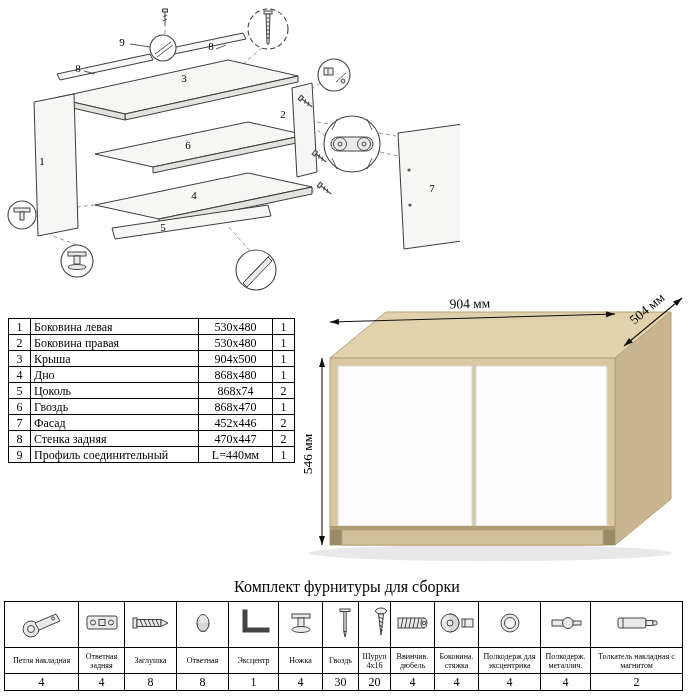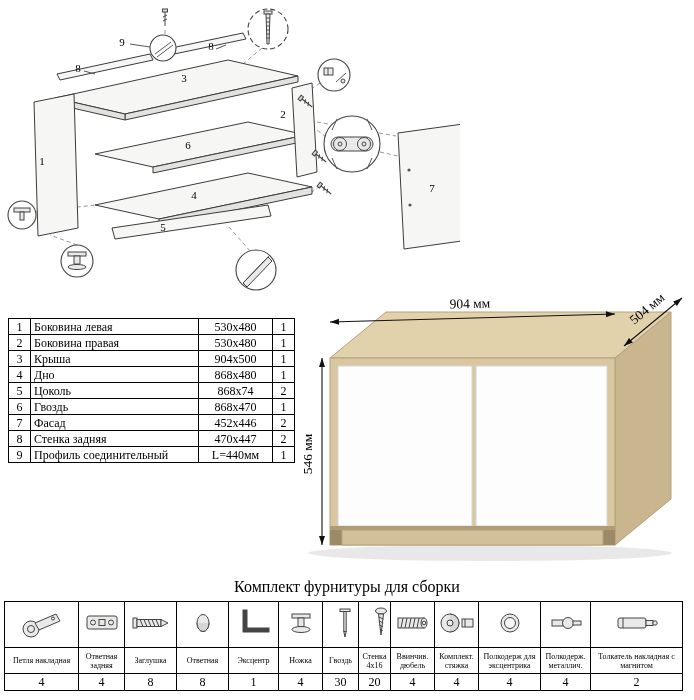--- a/index.html
+++ b/index.html
@@ -427,23 +427,23 @@
         </td>
       </tr>
       <tr>
         <td class="hw-name-cell">Петля накладная</td>
         <td class="hw-name-cell">Ответная задняя</td>
         <td class="hw-name-cell">Заглушка</td>
         <td class="hw-name-cell">Ответная</td>
         <td class="hw-name-cell">Эксцентр</td>
         <td class="hw-name-cell">Ножка</td>
         <td class="hw-name-cell">Гвоздь</td>
-        <td class="hw-name-cell">Стенка 4x16</td>
+        <td class="hw-name-cell">Шуруп 4x16</td>
         <td class="hw-name-cell">Ввинчив. дюбель</td>
-        <td class="hw-name-cell">Комплект. стяжка</td>
+        <td class="hw-name-cell">Боковина. стяжка</td>
         <td class="hw-name-cell">Полкодерж для эксцентрика</td>
         <td class="hw-name-cell">Полкодерж. металлич.</td>
         <td class="hw-name-cell">Толкатель накладная с магнитом</td>
       </tr>
       <tr>
         <td class="hw-qty-cell">4</td>
         <td class="hw-qty-cell">4</td>
         <td class="hw-qty-cell">8</td>
         <td class="hw-qty-cell">8</td>
         <td class="hw-qty-cell">1</td>

